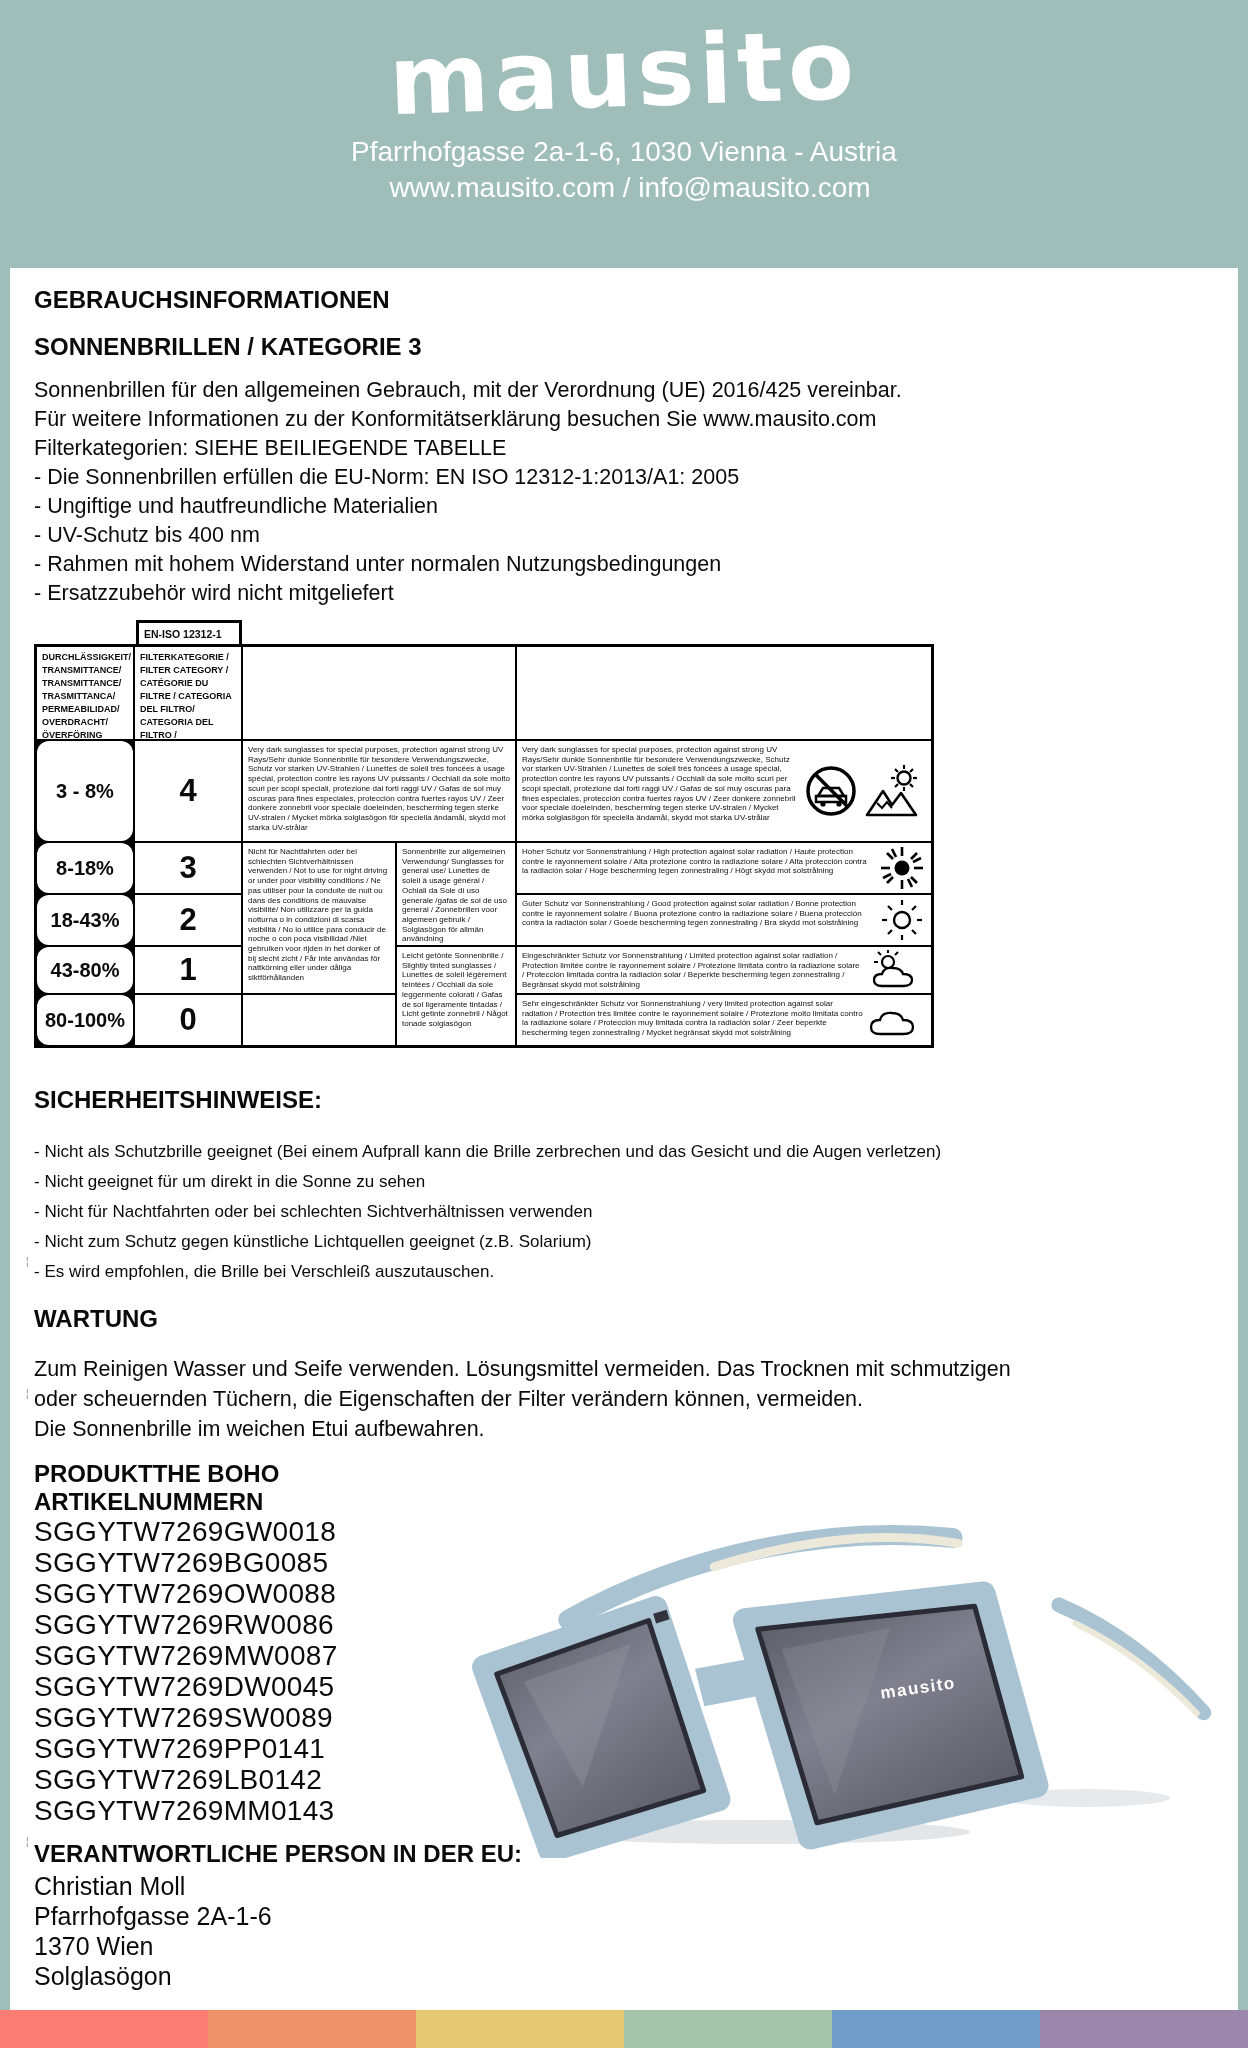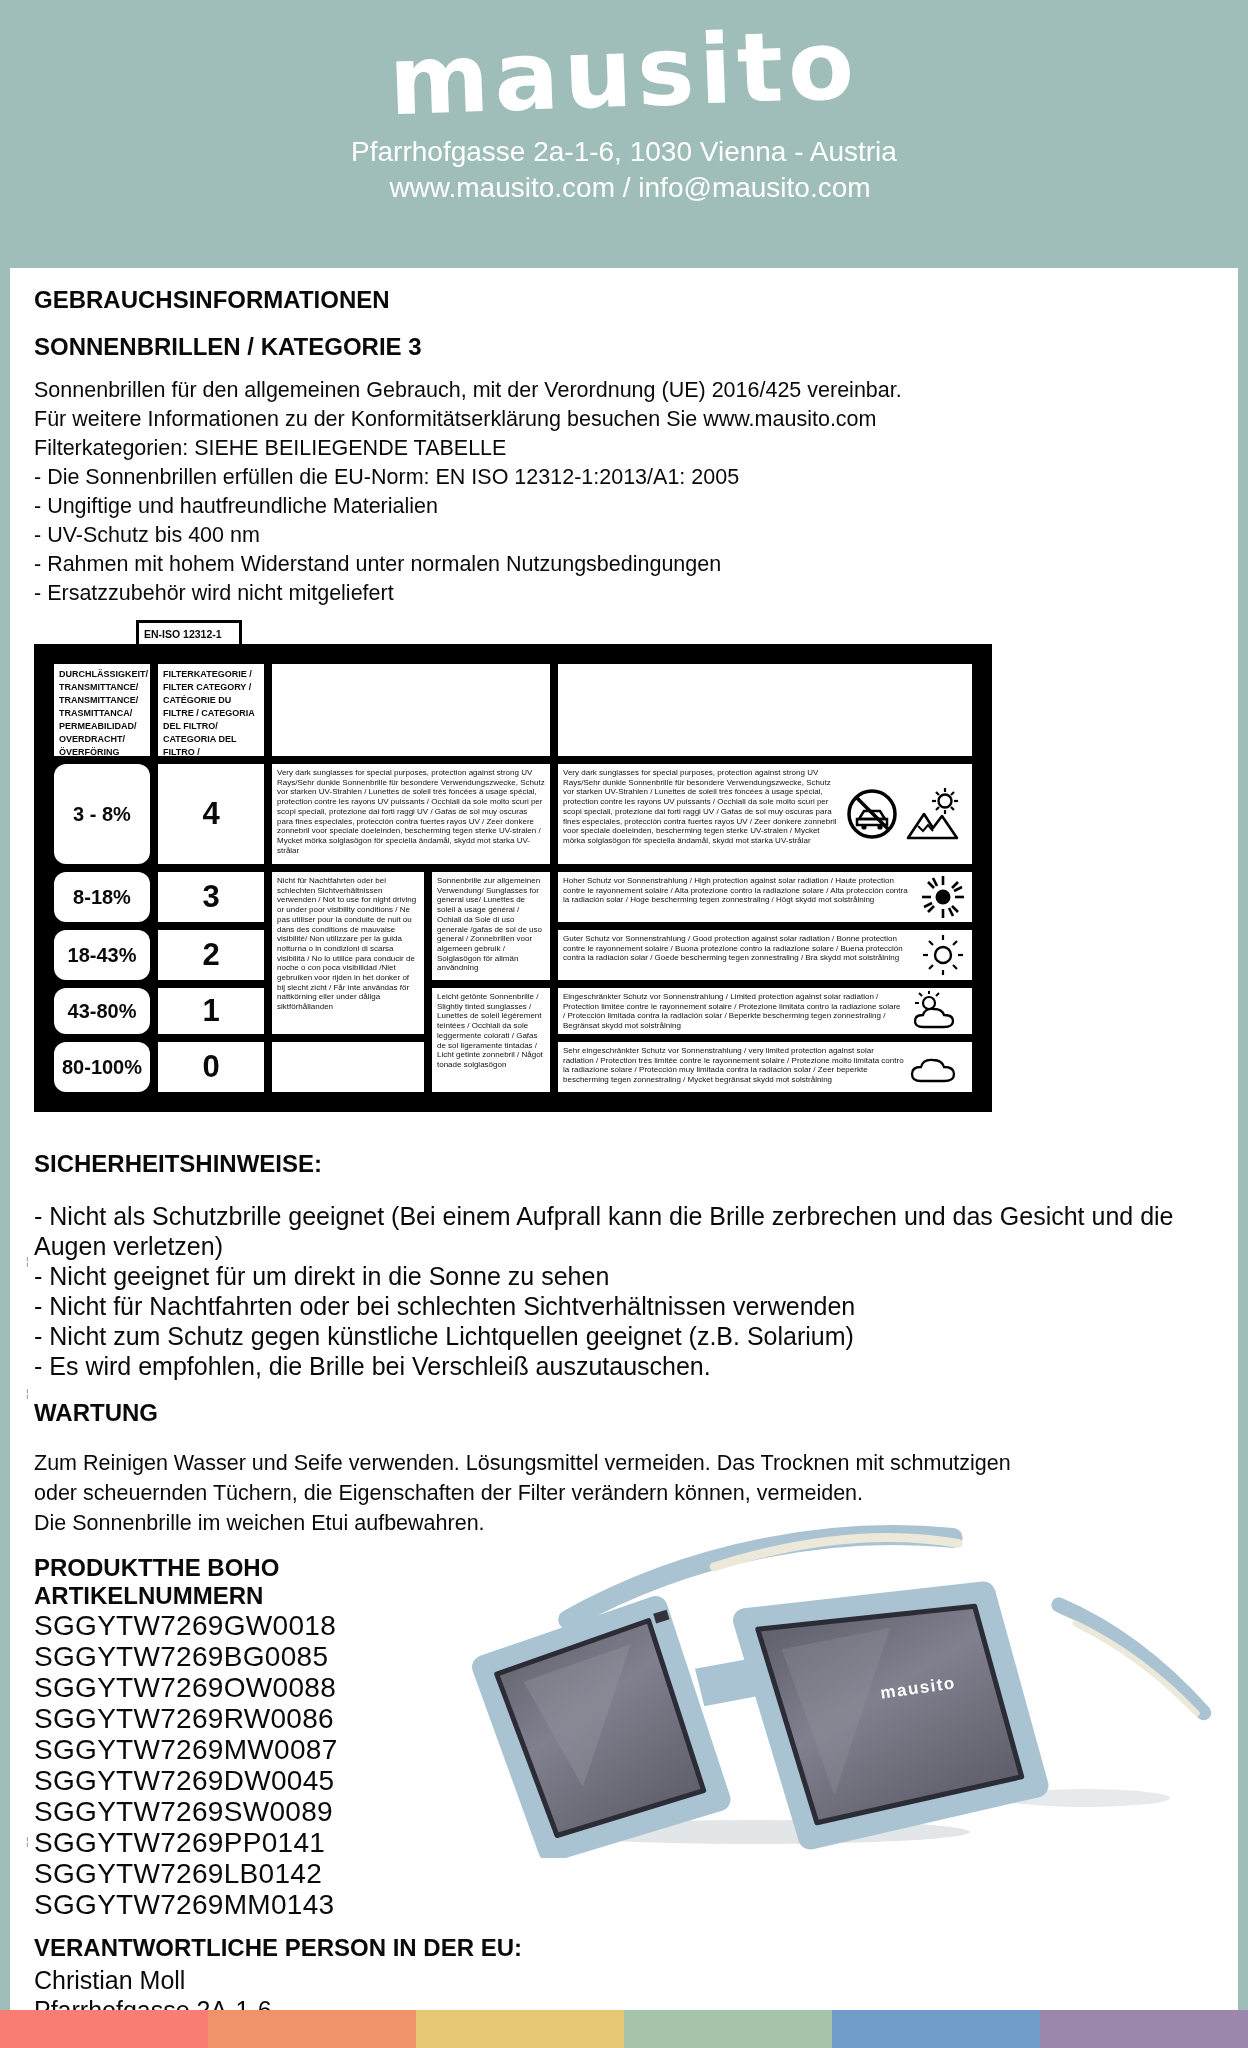--- a/index.html
+++ b/index.html
@@ -22,34 +22,34 @@
   .bodytext { margin-top:16px; font-size:21.5px; line-height:29px; max-width:1160px; }
   .bodytext div { white-space:normal; }
 
   
   .tablewrap { margin-top:12px; width:max-content; }
   .eniso { position:relative; margin-left:102px; width:106px; height:24px; background:#fff;
            border:3px solid #000; border-bottom:none; font-size:10.5px; font-weight:bold;
            display:flex; align-items:center; padding-left:5px; }
   .ftable { display:grid; grid-template-columns:96px 106px 152px 118px 414px;
             grid-template-rows:92px 100px 50px 50px 46px 50px;
-            background:#000; gap:8px; padding:20px; width:max-content; }
+            background:#000; gap:2px; padding:3px; width:max-content; }
   .tc { background:#fff; overflow:hidden; padding:4px 5px; }
   .hdr { font-size:9px; font-weight:bold; line-height:13px; }
   .pct { display:flex; align-items:center; justify-content:center; font-size:20px; font-weight:bold;border-radius:12px; }
   .cat { display:flex; align-items:center; justify-content:center; font-size:31px; font-weight:bold; }
   .small { font-size:8px; line-height:9.7px; color:#111; }
   .rcell { display:flex; gap:5px; align-items:stretch; }
   .rtxt { flex:1; }
   .icbox { display:flex; align-items:center; justify-content:flex-end; gap:5px; }
   .icbox svg { flex:none; }
 
   
   .sec-safety-title { margin-top:38px; }
-  .sec-list { margin-top:24px; font-size:25px; line-height:30px; max-width:1150px; }
+  .sec-list { margin-top:24px; font-size:17px; line-height:30px; max-width:1150px; }
   .sec-wartung-title { margin-top:18px; }
   .sec-wartung-text { margin-top:22px; font-size:21.5px; line-height:30px; }
   .sec-product-h { margin-top:16px; font-size:24px; font-weight:bold; line-height:28px; }
   .articles { font-size:28px; line-height:31px; letter-spacing:0.3px; }
 
   .sec-resp-title { margin-top:14px; }
   .resp-lines { font-size:25px; line-height:30px; margin-top:4px; }
 
   .scan-mark { position:absolute; left:16px; font-size:10px; color:#888; }
 
@@ -239,21 +239,21 @@
       <div>SGGYTW7269PP0141</div>
       <div>SGGYTW7269LB0142</div>
       <div>SGGYTW7269MM0143</div>
     </div>
 
     <div class="h-bold sec-resp-title">VERANTWORTLICHE PERSON IN DER EU:</div>
     <div class="resp-lines">
       <div>Christian Moll</div>
       <div>Pfarrhofgasse 2A-1-6</div>
       <div>1370 Wien</div>
-      <div>Protección</div>
+      <div>Solglasögon</div>
     </div>
 
     <span class="scan-mark" style="top:988px">¦</span>
     <span class="scan-mark" style="top:1120px">¦</span>
     <span class="scan-mark" style="top:1568px">¦</span>
 
     <svg class="photo" viewBox="0 0 790 352">
       <defs>
         <linearGradient id="lensg" x1="0" y1="0" x2="0.6" y2="1">
           <stop offset="0" stop-color="#5a5a66"></stop>

